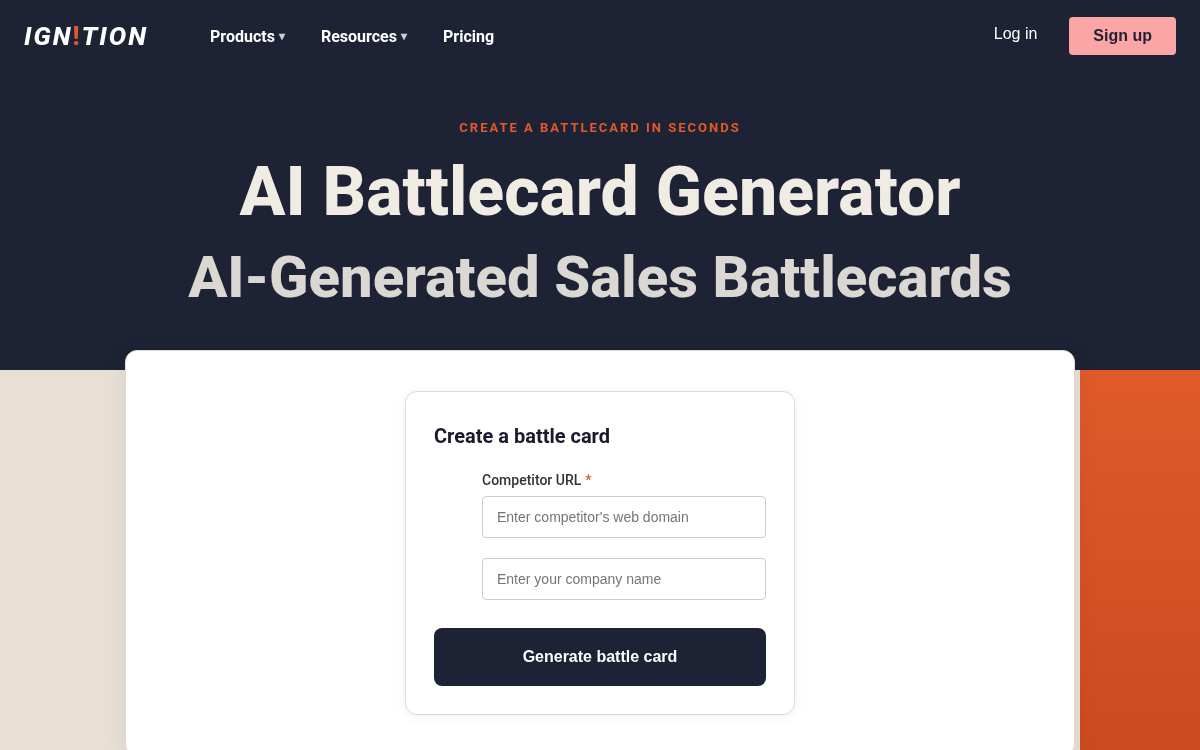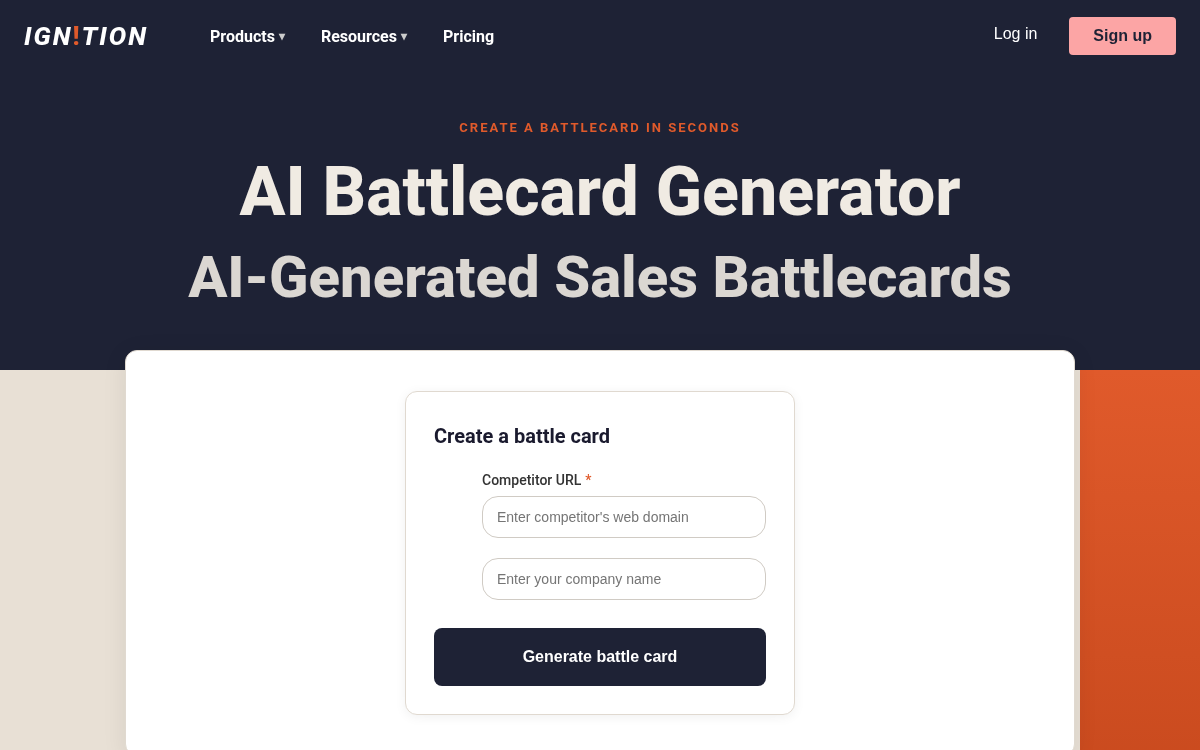--- a/index.html
+++ b/index.html
@@ -200,21 +200,21 @@
     }
 
     .required-star {
       color: #e05a2b;
     }
 
     .form-input {
       width: 100%;
       padding: 12px 14px;
       border: 1px solid #d0cbc4;
-      border-radius: 16px;
+      border-radius: 4px;
       font-size: 14px;
       color: #999;
       outline: none;
       background: #fff;
     }
 
     .generate-btn {
       width: 100%;
       padding: 20px;
       background-color: #1e2235;

